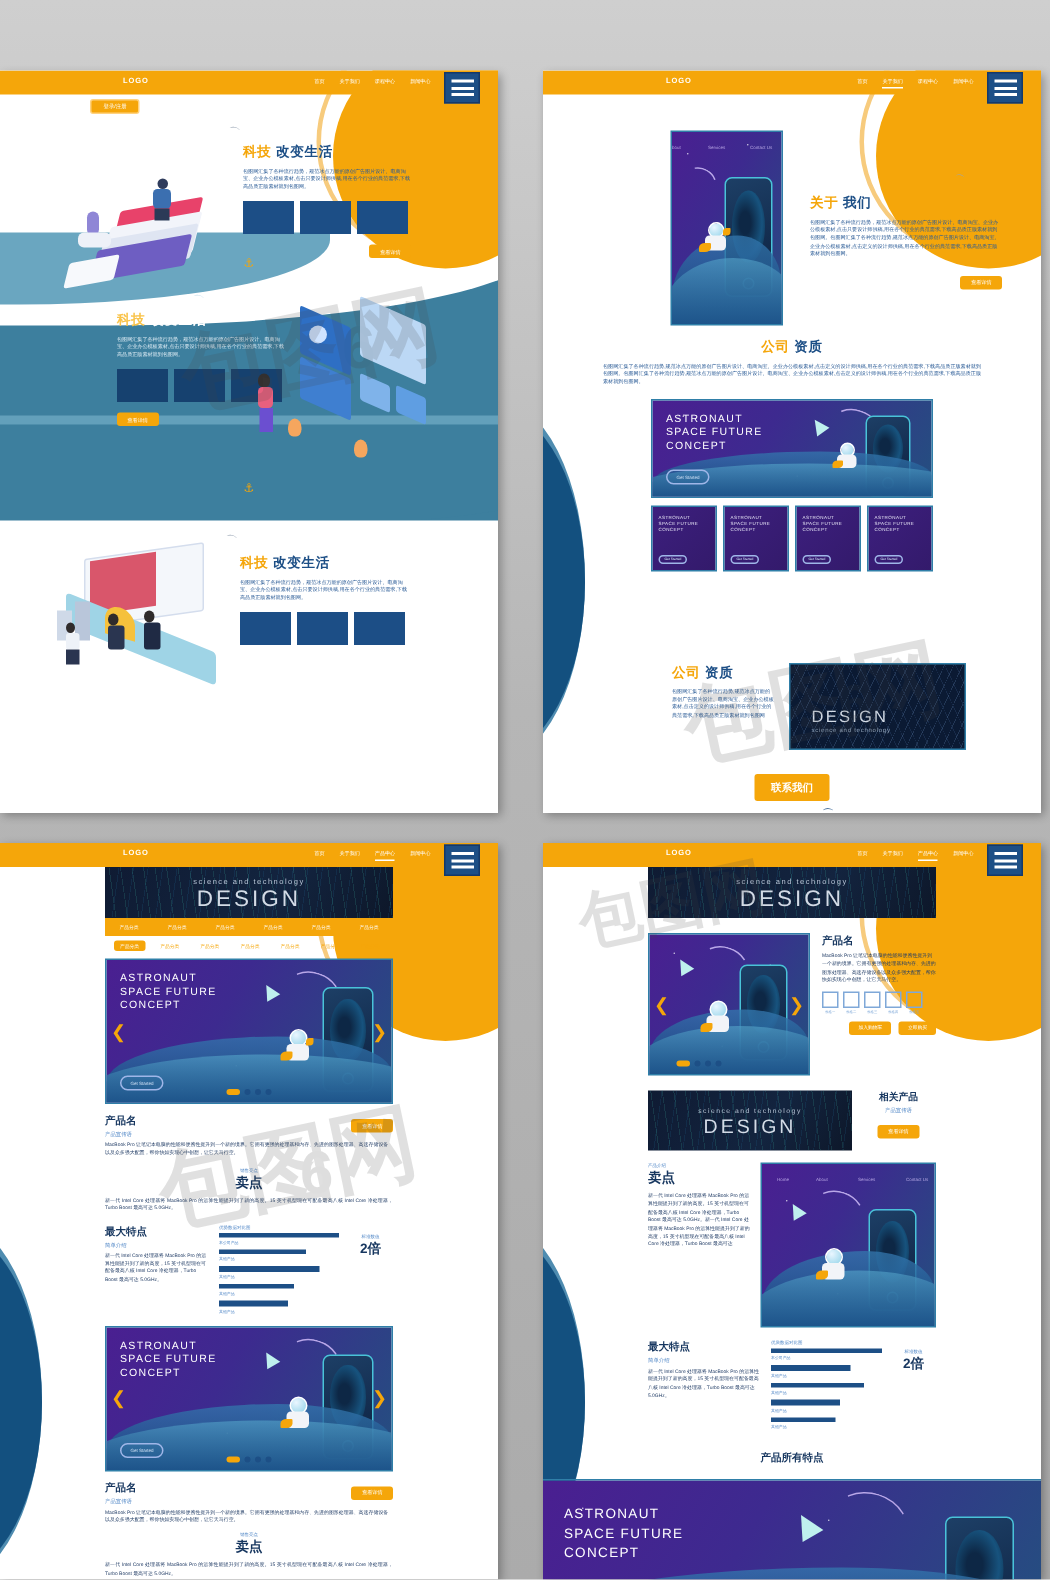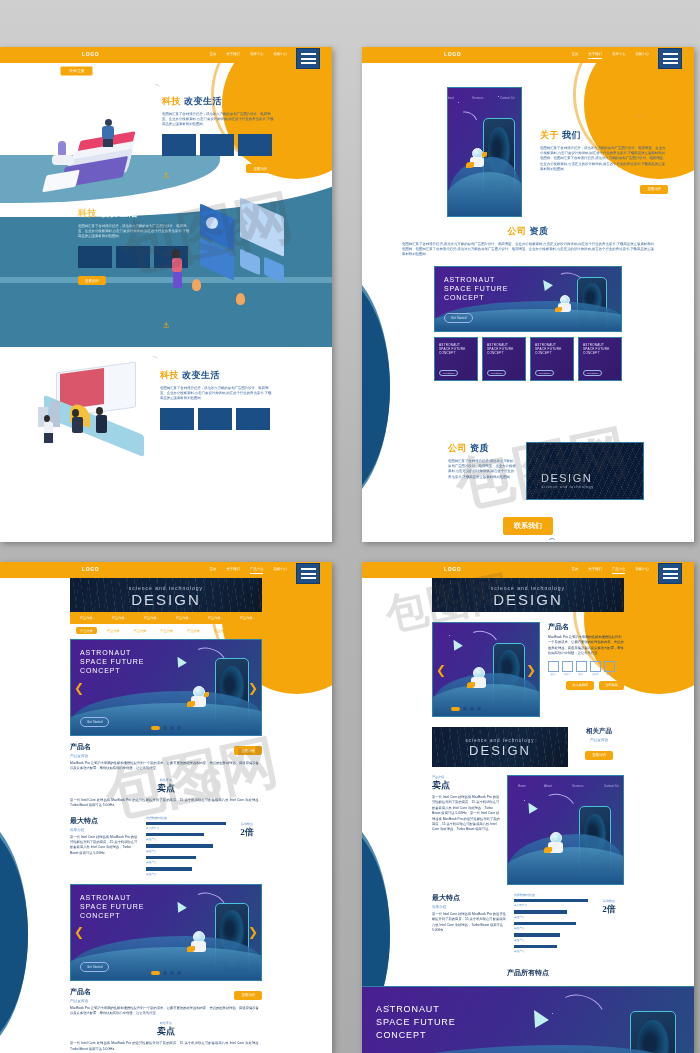--- a/index.html
+++ b/index.html
@@ -139,21 +139,21 @@
   .dots{position:absolute;left:50%;transform:translateX(-50%);bottom:5px;display:flex;gap:3px;align-items:center;}
   .dots i{width:4px;height:4px;border-radius:50%;background:#1d4f86;display:block;}
   .dots i.on{width:9px;border-radius:3px;background:#f5a60a;}
 
   
   .ttl{font-size:7px;font-weight:700;color:#16365f;}
   .sub{font-size:3.6px;color:#4f86c6;margin-top:2px;}
   .body{font-size:3.3px;line-height:5.4px;color:#223d66;margin-top:3px;}
   .ctr{text-align:center;}
   .kv-sm{font-size:3px;color:#4f86c6;}
-  .kv-big{font-size:9px;font-weight:700;color:#16365f;font-family:Liberation Serif, serif;}
+  .kv-big{font-size:9px;font-weight:700;color:#16365f;}
   .bars{display:flex;flex-direction:column;gap:3px;}
   .bars .r{display:flex;flex-direction:column;gap:1px;}
   .bars .r i{display:block;height:3.4px;background:#1d4f86;}
   .bars .r s{font-size:2.6px;color:#4f86c6;text-decoration:none;}
   .swatches{display:flex;gap:3px;margin-top:4px;}
   .swatches div{width:11px;}
   .swatches div i{display:block;width:11px;height:11px;border:1px solid #7fa8d8;}
   .swatches div s{display:block;font-size:2.2px;color:#7fa8d8;text-decoration:none;text-align:center;margin-top:1px;}
   .cta2{display:flex;gap:5px;justify-content:flex-end;margin-top:5px;}
   .cta2 b{background:#f5a60a;color:#fff;font-size:3.2px;font-weight:400;padding:2.5px 6px;border-radius:2px;}

